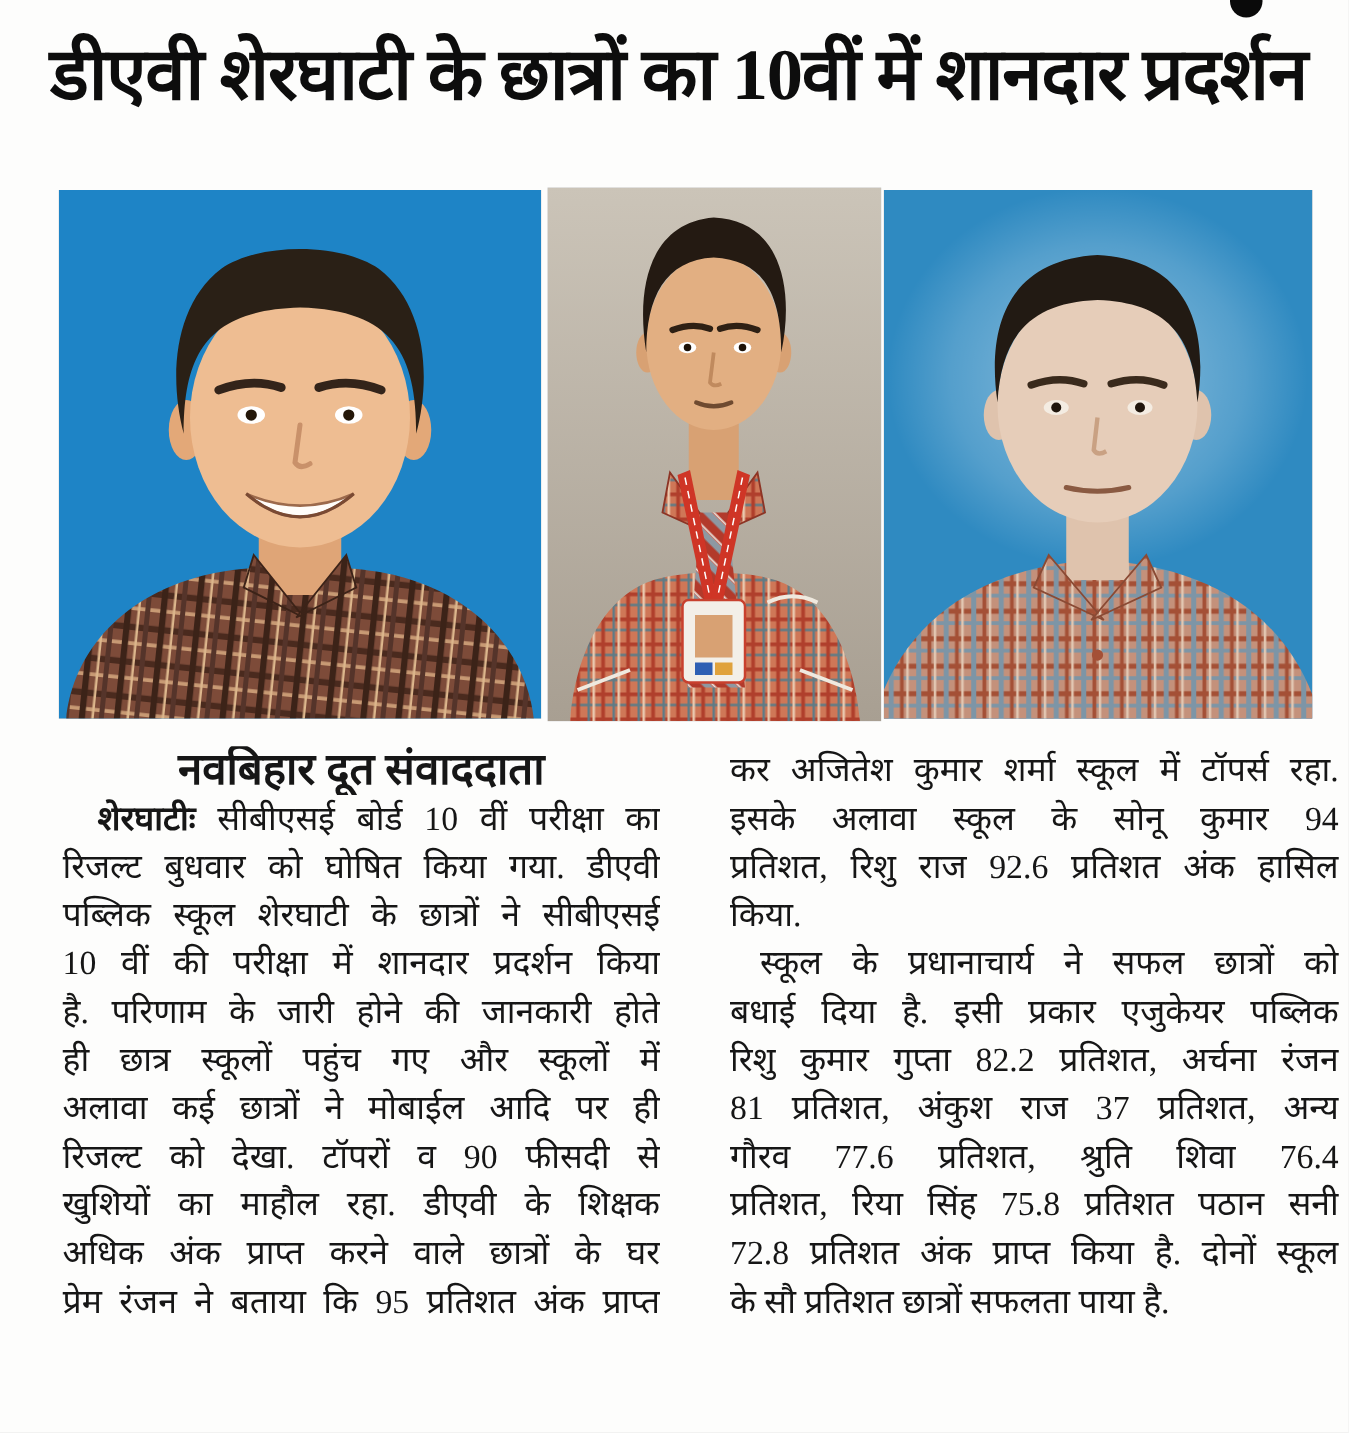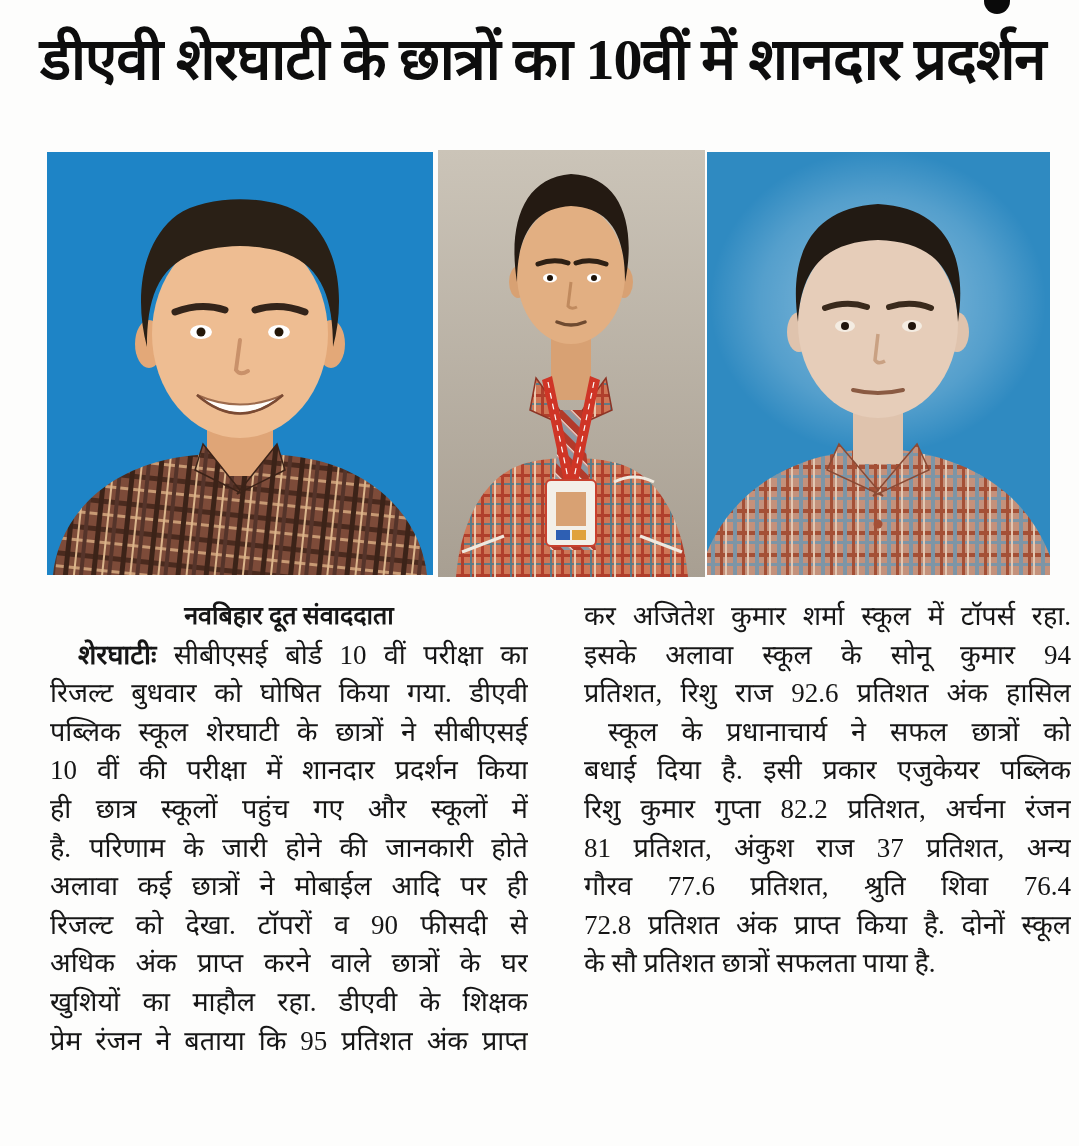--- a/index.html
+++ b/index.html
@@ -30,21 +30,21 @@
   .photo svg{display:block;}
   
   .col{position:absolute;top:597px;font-size:27px;}
   #col-left {left:50px; width:478px;}
   #col-right{left:584px;width:487px;}
   .line{
     height:38.6px;line-height:38.6px;overflow:hidden;
     text-align:justify;text-align-last:justify;
   }
   .line.byline{
-    font-weight:bold;font-size:25px;
+    font-weight:bold;font-size:35px;
     text-align:center;text-align-last:center;
   }
   .line.lead{padding-left:28px;}
   .line.indent{padding-left:24px;}
   .line.end{text-align-last:left;}
   .line .b{font-weight:bold;}
 </style>
 </head>
 <body>
 
@@ -179,34 +179,36 @@
       <path d="M146,238 Q171,244 196,238" stroke="#8a5a42" stroke-width="4" fill="none" stroke-linecap="round"></path>
     </svg>
   </div>
 
   <div class="col" id="col-left">
       <div class="line byline">नवबिहार दूत संवाददाता</div>
       <div class="line lead"><span class="b">शेरघाटीः</span> सीबीएसई बोर्ड 10 वीं परीक्षा का</div>
       <div class="line">रिजल्ट बुधवार को घोषित किया गया. डीएवी</div>
       <div class="line">पब्लिक स्कूल शेरघाटी के छात्रों ने सीबीएसई</div>
       <div class="line">10 वीं की परीक्षा में शानदार प्रदर्शन किया</div>
+      <div class="line">है. परिणाम के जारी होने की जानकारी होते</div>
       <div class="line">ही छात्र स्कूलों पहुंच गए और स्कूलों में</div>
-      <div class="line">है. परिणाम के जारी होने की जानकारी होते</div>
       <div class="line">अलावा कई छात्रों ने मोबाईल आदि पर ही</div>
       <div class="line">रिजल्ट को देखा. टॉपरों व 90 फीसदी से</div>
+      <div class="line">खुशियों का माहौल रहा. डीएवी के शिक्षक</div>
       <div class="line">अधिक अंक प्राप्त करने वाले छात्रों के घर</div>
-      <div class="line">खुशियों का माहौल रहा. डीएवी के शिक्षक</div>
       <div class="line">प्रेम रंजन ने बताया कि 95 प्रतिशत अंक प्राप्त</div>
     </div>
   <div class="col" id="col-right">
       <div class="line">कर अजितेश कुमार शर्मा स्कूल में टॉपर्स रहा.</div>
       <div class="line">इसके अलावा स्कूल के सोनू कुमार 94</div>
       <div class="line">प्रतिशत, रिशु राज 92.6 प्रतिशत अंक हासिल</div>
+      <div class="line end">किया.</div>
       <div class="line indent">स्कूल के प्रधानाचार्य ने सफल छात्रों को</div>
       <div class="line">बधाई दिया है. इसी प्रकार एजुकेयर पब्लिक</div>
       <div class="line">रिशु कुमार गुप्ता 82.2 प्रतिशत, अर्चना रंजन</div>
       <div class="line">81 प्रतिशत, अंकुश राज 37 प्रतिशत, अन्य</div>
       <div class="line">गौरव 77.6 प्रतिशत, श्रुति शिवा 76.4</div>
+      <div class="line">प्रतिशत, रिया सिंह 75.8 प्रतिशत पठान सनी</div>
       <div class="line">72.8 प्रतिशत अंक प्राप्त किया है. दोनों स्कूल</div>
       <div class="line end">के सौ प्रतिशत छात्रों सफलता पाया है.</div>
     </div>
 
 </div>
 
 </body></html>

